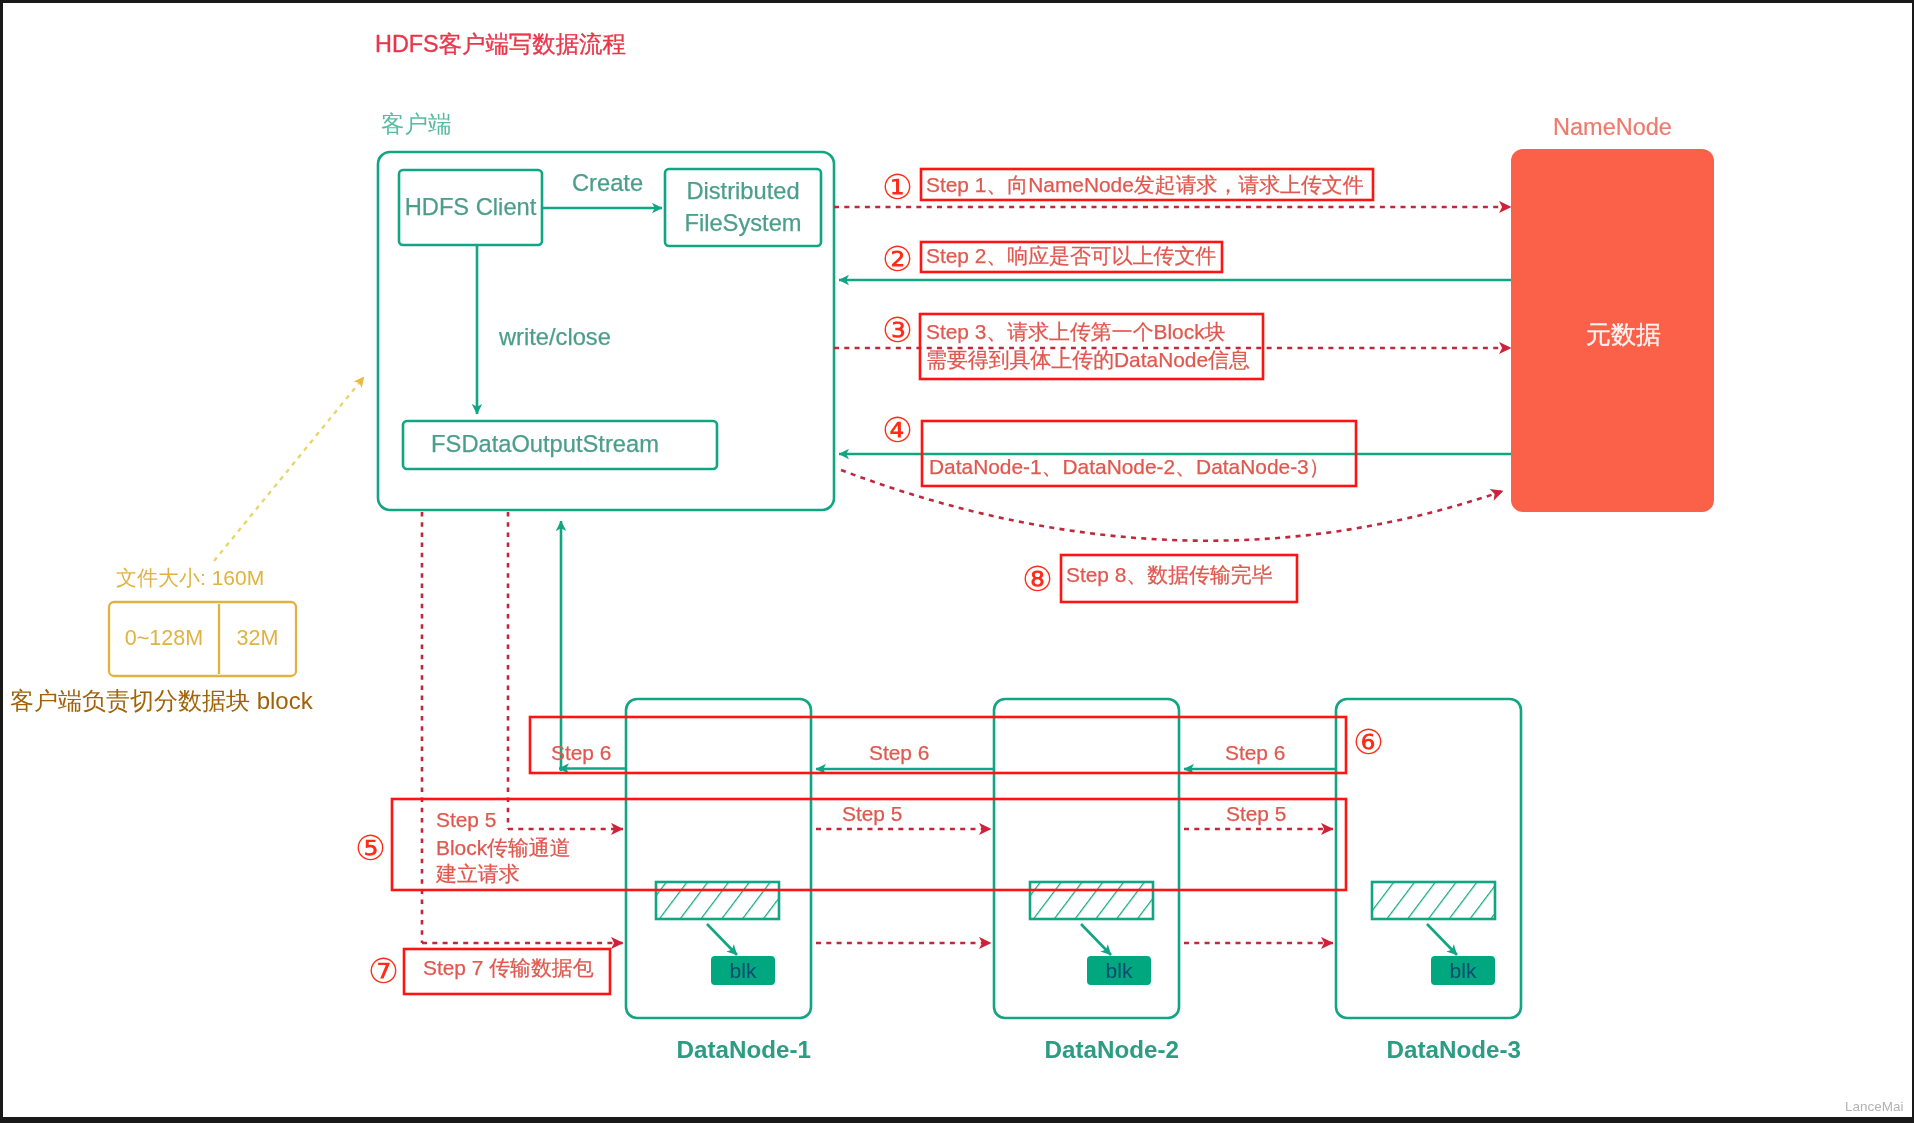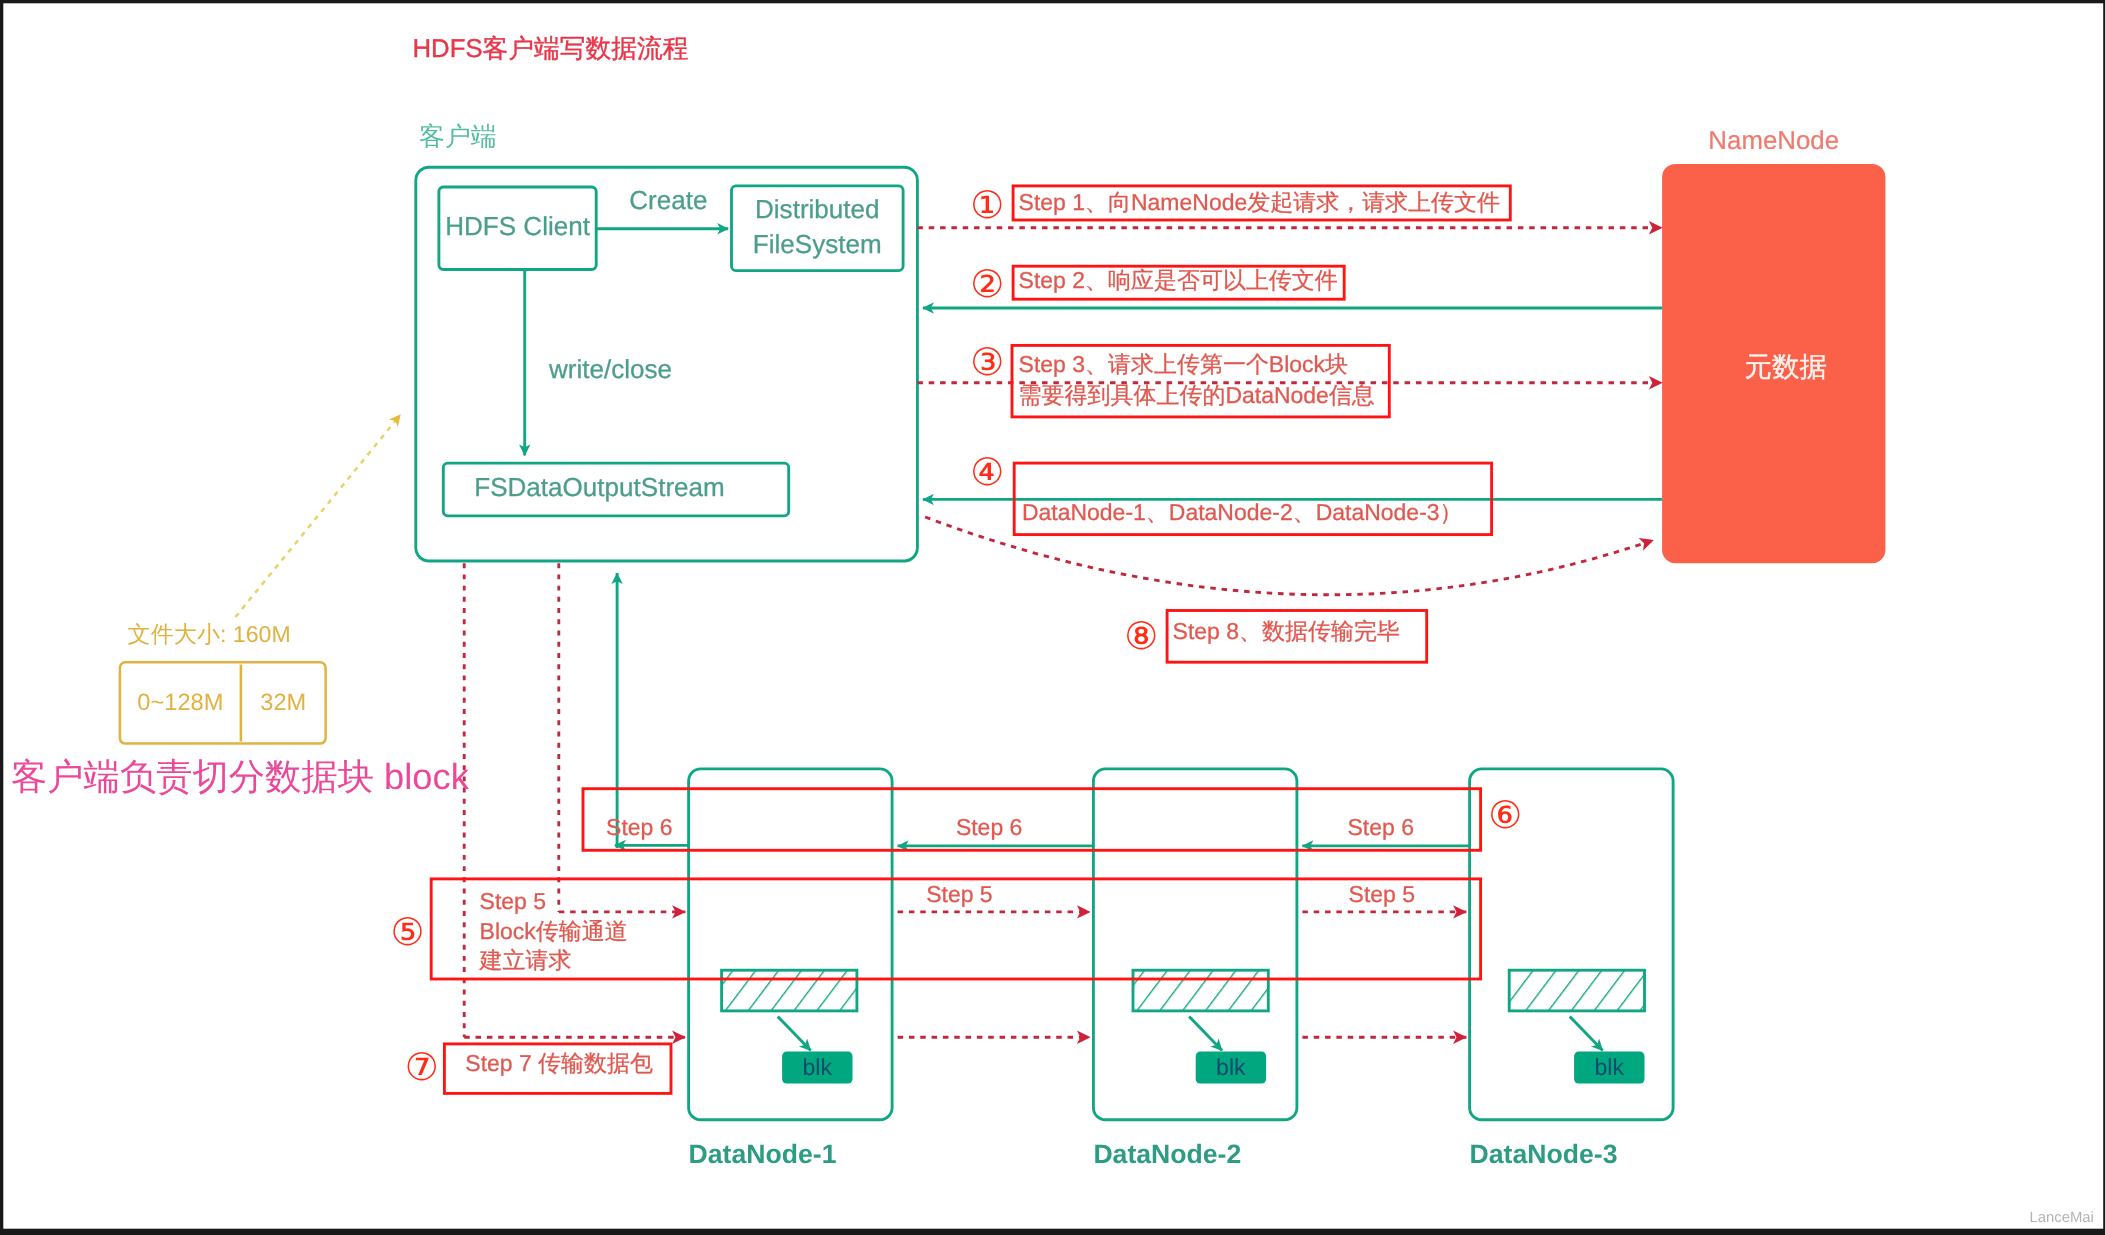--- a/index.html
+++ b/index.html
@@ -12,25 +12,25 @@
 .t{position:absolute;white-space:pre;line-height:1.0;}
 .title{font-size:23.4px;color:#E8374A;-webkit-text-stroke:0.35px #E8374A;}
 .clientlbl{font-size:23.5px;color:#55BCA0;}
 .boxtxt{display:flex;align-items:center;justify-content:center;font-size:23.7px;color:#4C9E8C;-webkit-text-stroke:0.25px #4C9E8C;}
 .boxtxt.two{flex-direction:column;justify-content:center;line-height:1.32;}
 .edgelbl{font-size:23.7px;color:#4C9E8C;-webkit-text-stroke:0.25px #4C9E8C;}
 .nnTitle{font-size:23.5px;color:#EE7B6E;text-align:center;-webkit-text-stroke:0.2px #EE7B6E;}
 .nnBody{display:flex;align-items:center;justify-content:center;font-size:25px;color:#FDF3F0;padding-left:11px;-webkit-text-stroke:0.35px #FDF3F0;}
 .fscap{font-size:21px;color:#E0B23F;}
 .fsval{display:flex;align-items:center;justify-content:center;font-size:21.5px;color:#E0B23F;}
-.bigred{font-size:33px;color:#ec4899;}
+.bigred{font-size:24px;color:#a16207;}
 .circ{font-size:34.5px;color:#FF2D17;line-height:1;}
 .steplbl{font-size:20.9px;color:#E0584F;-webkit-text-stroke:0.25px #E0584F;}
 .blk{display:flex;align-items:center;justify-content:center;font-size:21px;color:#0c4a6e;}
-.dnlbl{font-size:24.2px;font-weight:bold;color:#2C9C84;text-align:left;}
+.dnlbl{font-size:24.2px;font-weight:bold;color:#2C9C84;text-align:right;}
 .wm{font-size:13.5px;color:#B3B3B3;}
 </style>
 </head>
 <body>
 
 <div id="stage">
     <div id="page">
       <div id="inner">
 <svg id="canvas" width="1914" height="1123" viewBox="0 0 1914 1123">
   <defs>

